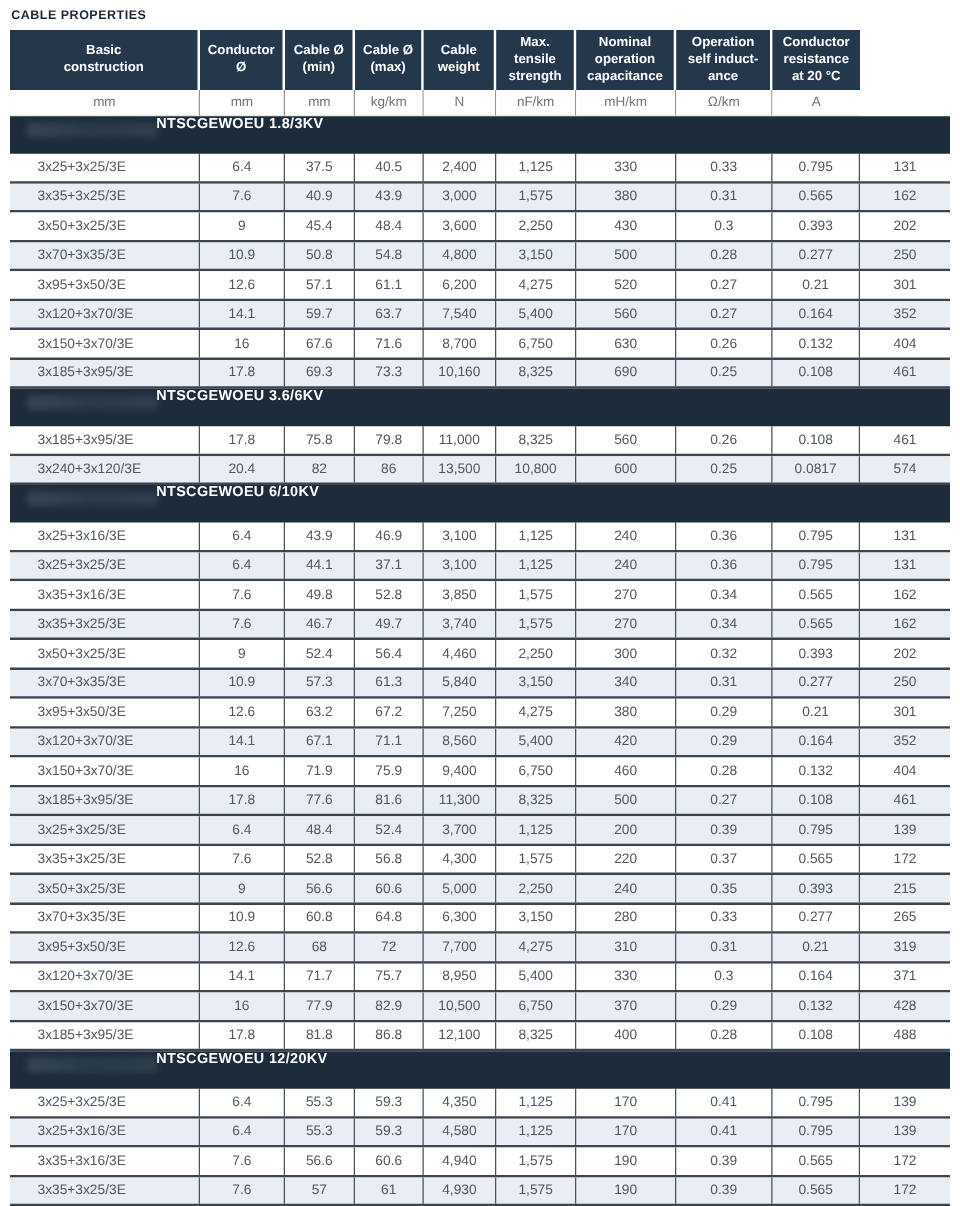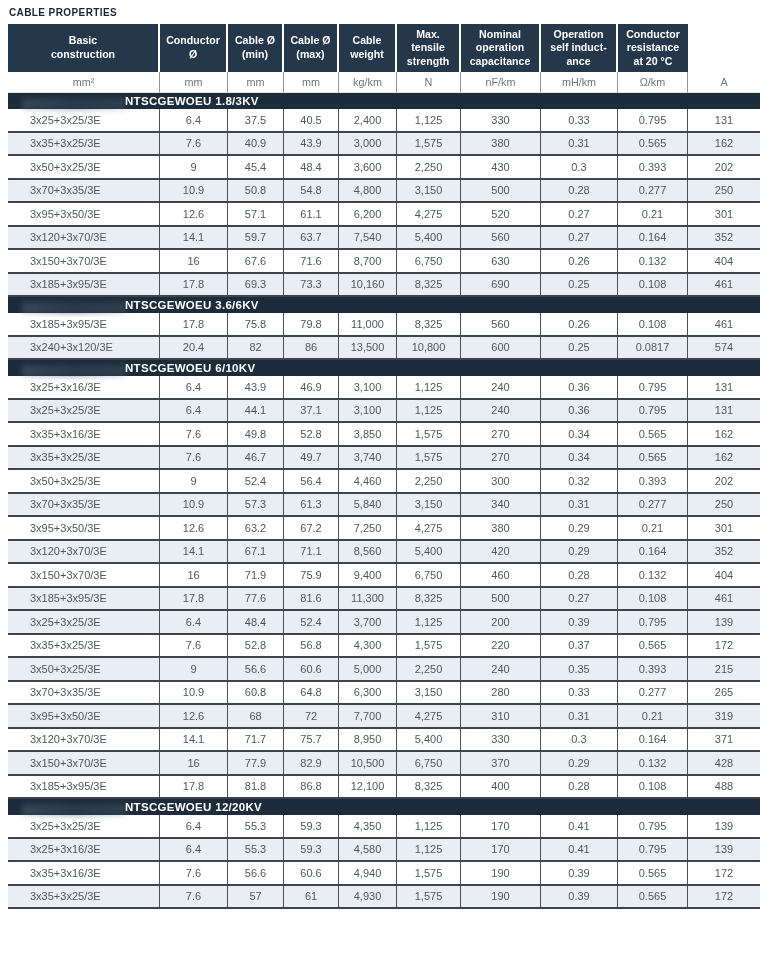--- a/index.html
+++ b/index.html
@@ -45,23 +45,23 @@
     color: #6e757e;
     font-size: 10.8px;
     display: flex; align-items: center; justify-content: center;
     border-bottom: 1px solid #e3e6ea;
   }
   .unit-cell:not(:last-child) { border-right: 1px solid #8e959f; }
 
   
   .section-bar {
     position: relative;
-    height: 16px;
+    height: 30px;
     background: var(--section-bg, #1d2c3a);
-    display: flex; align-items: center;
+    display: flex; align-items: flex-start;
   }
   .blur-blob {
     position: absolute; left: 14px; top: 5px;
     width: 104px; height: 12px; border-radius: 2px;
     background: linear-gradient(90deg, rgba(110,130,150,0.30), rgba(55,75,95,0.45), rgba(110,130,150,0.22));
     filter: blur(2.5px);
   }
   .section-label {
     margin-left: 117px;
     color: #ffffff; font-size: 11.5px; font-weight: 700;
@@ -113,21 +113,20 @@
 capacitance</div>
       <div class="th">Operation
 self induct-
 ance</div>
       <div class="th">Conductor
 resistance
 at 20 °C</div>
     </div>
 
     <div class="grid-row units">
-      <div class="unit-cell">mm²</div>
       <div class="unit-cell">mm</div>
       <div class="unit-cell">mm</div>
       <div class="unit-cell">mm</div>
       <div class="unit-cell">kg/km</div>
       <div class="unit-cell">N</div>
       <div class="unit-cell">nF/km</div>
       <div class="unit-cell">mH/km</div>
       <div class="unit-cell">Ω/km</div>
       <div class="unit-cell">A</div>
     </div>

